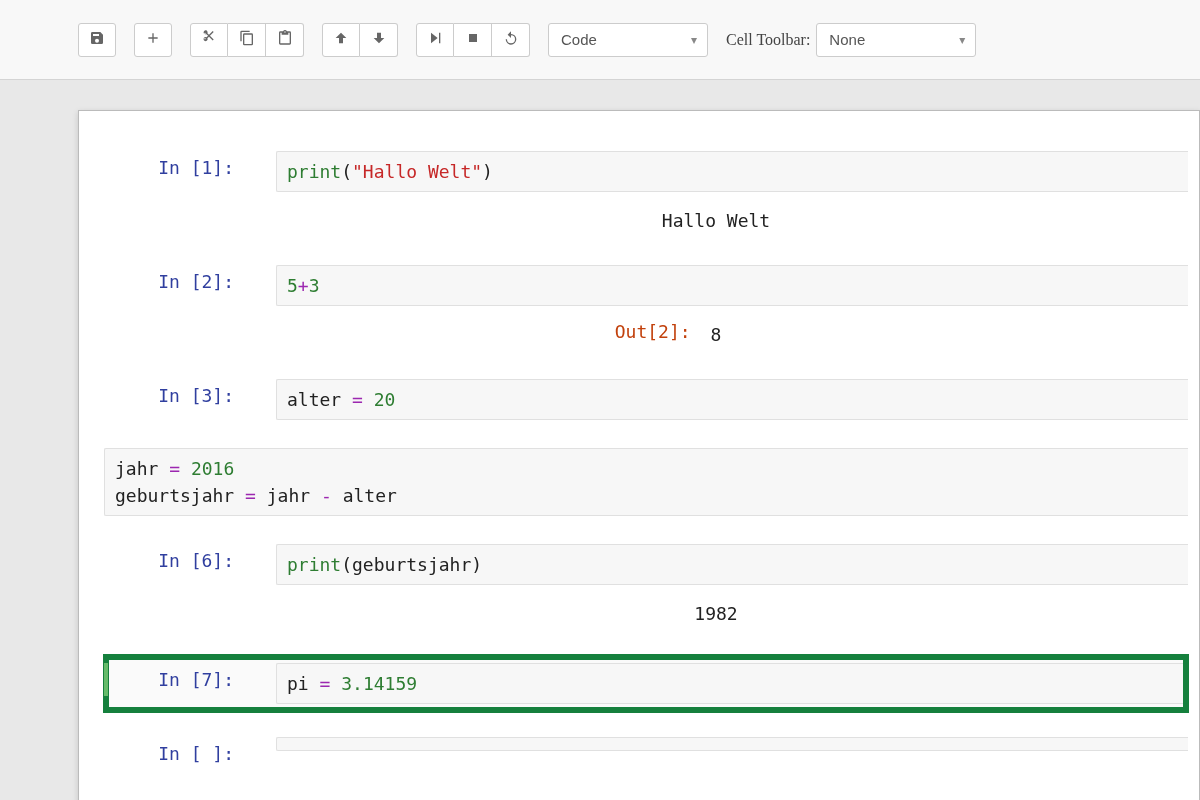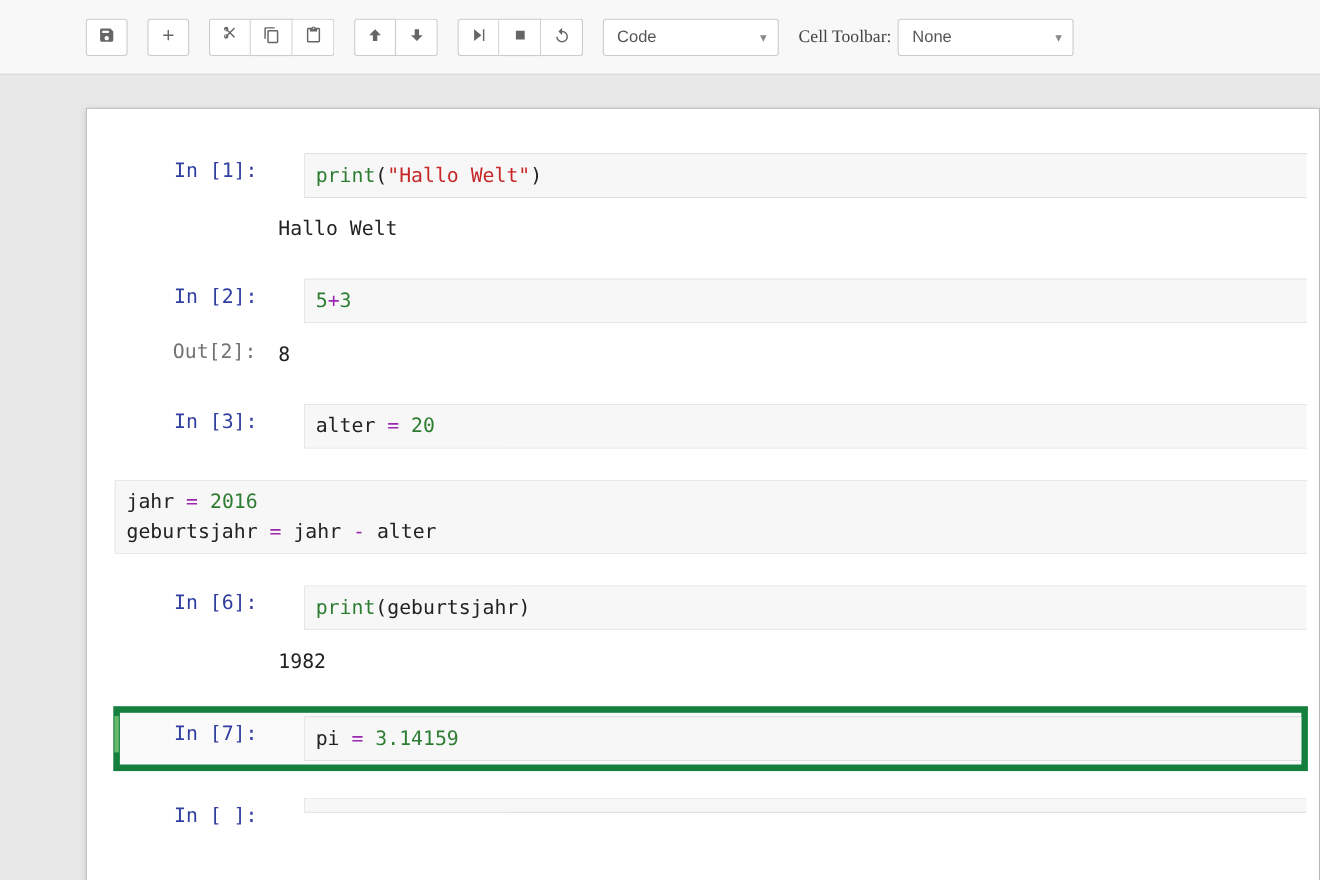--- a/index.html
+++ b/index.html
@@ -12,21 +12,21 @@
     font-size: 14px;
     color: #333;
   }
   .toolbar {
     background: #f8f8f8;
     border-bottom: 1px solid #d4d4d4;
     padding: 6px 8px 6px 78px;
     display: flex;
     align-items: center;
     gap: 6px;
-    height: 68px;
+    height: 80px;
   }
   .btn-group { display: inline-flex; gap: 0; }
   .btn {
     background: #fff;
     border: 1px solid #ccc;
     height: 34px;
     min-width: 38px;
     display: inline-flex;
     align-items: center;
     justify-content: center;
@@ -124,22 +124,23 @@
     font-size: 18px;
     line-height: 1.5;
     color: #222;
     white-space: pre;
   }
   .output-row {
     display: flex;
     align-items: flex-start;
     padding: 3px 0;
     margin: 0 10px 18px 24px;
-  }
-  .output-row .prompt-area { color: #737373; }
+    justify-content: center;
+  }
+  .output-row .prompt-area { color: #c2410c; }
   .output-row.stdout .prompt-area { visibility: hidden; }
 
   
   .tok-fn { color: #2e7d32; }
   .tok-str { color: #c62828; }
   .tok-num { color: #2e7d32; }
   .tok-var { color: #222; }
   .tok-op { color: #9c27b0; }
 
   .cell-spacer { height: 16px; }

